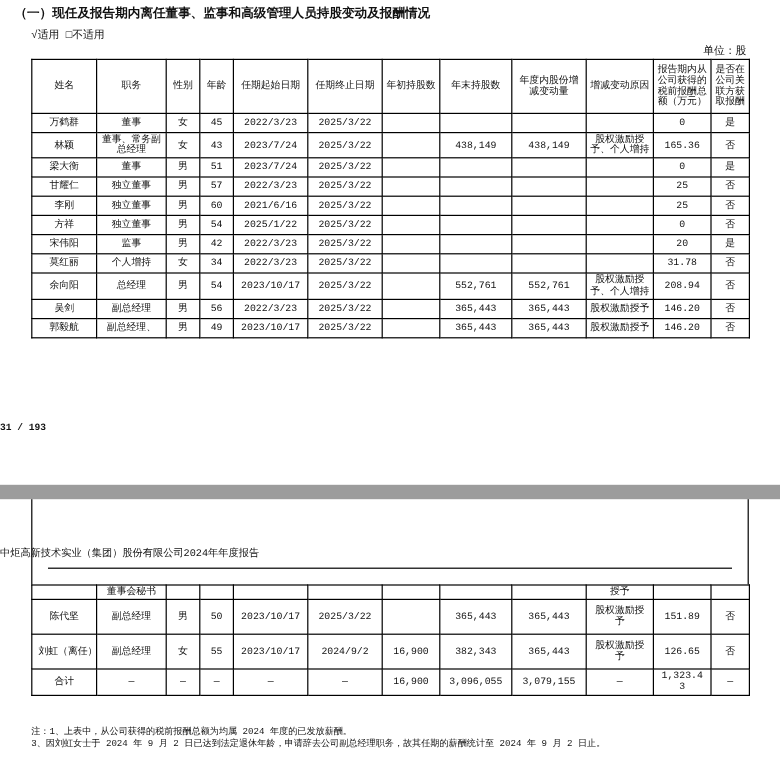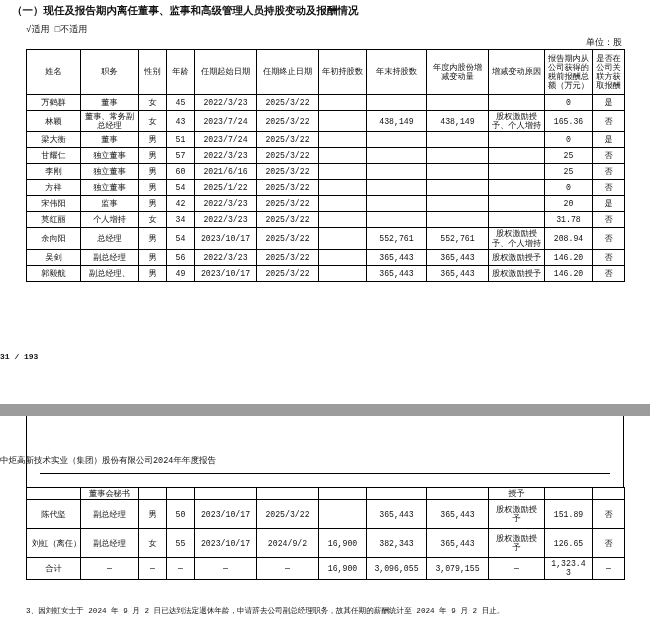--- a/index.html
+++ b/index.html
@@ -423,16 +423,17 @@
           <td>3,096,055</td>
           <td>3,079,155</td>
           <td>—</td>
           <td>1,323.43</td>
           <td>—</td>
         </tr>
       </tbody>
   </table>
 
   <div class="notes">
+      <div>注：1、上表中，从公司获得的税前报酬总额为均属 2024 年度的已发放薪酬。</div>
       <div>3、因刘虹女士于 2024 年 9 月 2 日已达到法定退休年龄，申请辞去公司副总经理职务，故其任期的薪酬统计至 2024 年 9 月 2 日止。</div>
     </div>
 
 </div>
 
 </body></html>

